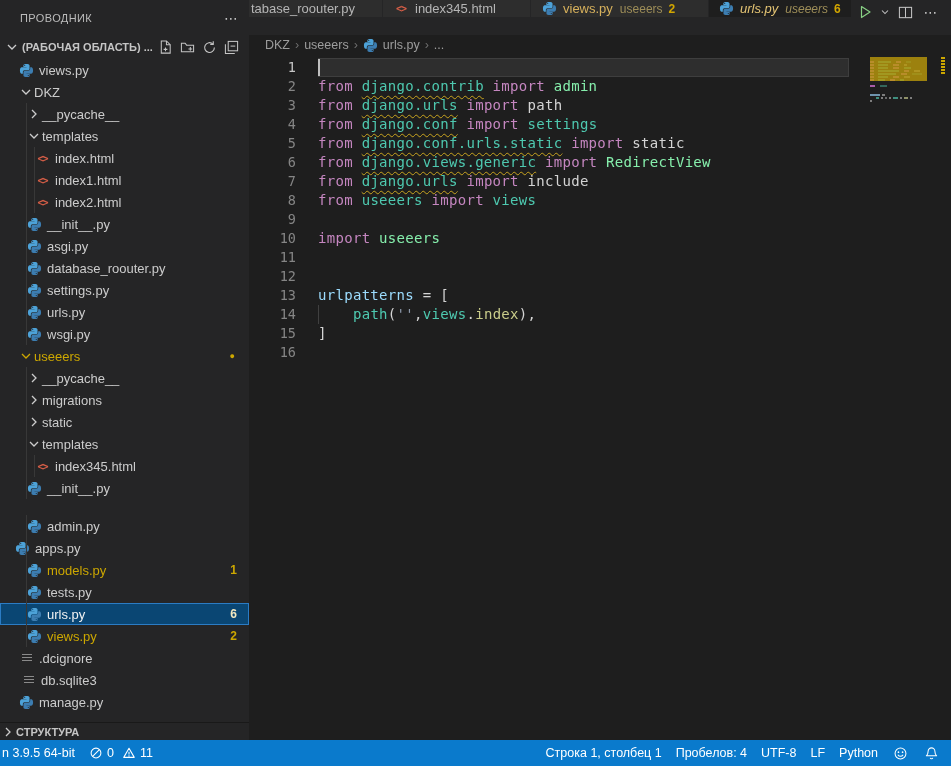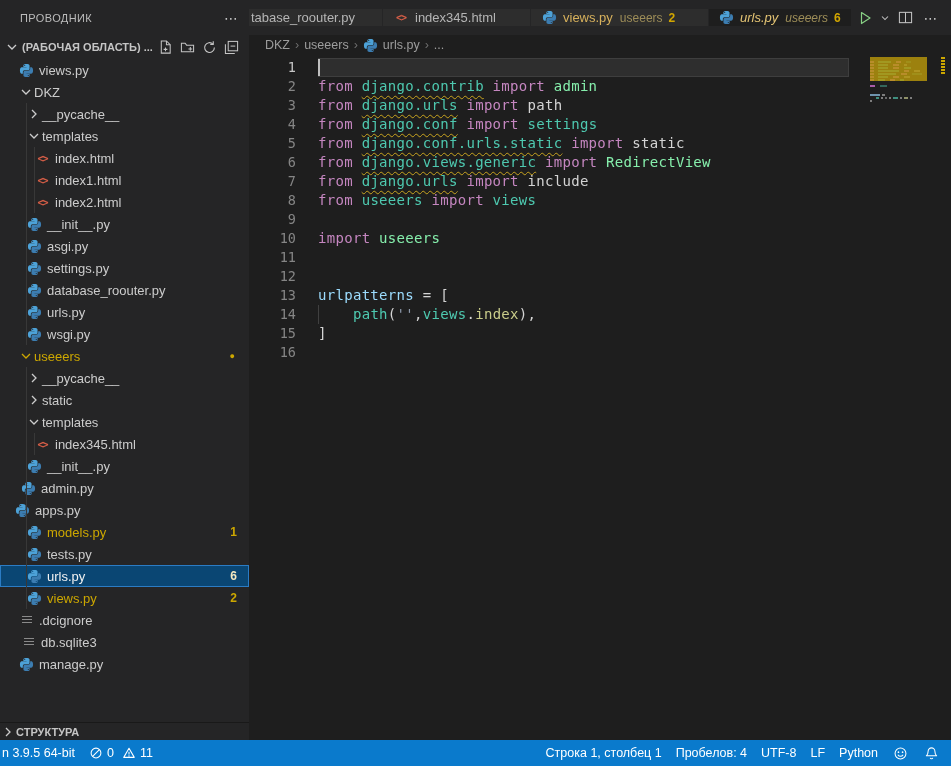--- a/index.html
+++ b/index.html
@@ -39,21 +39,21 @@
     border-top:1px solid #191919; display:flex; align-items:center; background:#252526;
     font-size:11px; font-weight:bold; color:#c5c5c5; }
 
   
   .html-ic { color:#d65e47; font-family:"DejaVu Sans Mono",monospace; font-size:10px; font-weight:bold; letter-spacing:-1px; }
   .plain-file { width:10px; height:12px; position:relative; }
   .plain-file i { position:absolute; left:0; right:0; height:1px; background:#8a8a8a; display:block; }
 
   
   #main { position:absolute; left:249px; top:0; right:0; height:740px; background:#1e1e1e; }
-  #tabbar { height:35px; background:#252526; display:flex; align-items:center; }
+  #tabbar { height:35px; background:#252526; display:flex; align-items:flex-start; }
   .tab { display:flex; align-items:center; background:#2d2d2d; border-right:1px solid #252526;
     padding:0 10px; font-size:13px; color:#b5b5b5; cursor:pointer; white-space:nowrap; overflow:hidden; }
   .tab .fic { margin-right:6px; display:inline-flex; width:16px; justify-content:center; }
   .tab.active { background:#1e1e1e; }
   .tab .nm.gold { color:#d7b15c; }
   .tab.active .nm, .tab.active .desc { font-style:italic; }
   .tab.active .nm { color:#e4c474; }
   .tab .desc { margin-left:7px; font-size:12px; color:#9d8d58; }
   .tab .num { margin-left:6px; font-size:12px; font-weight:bold; color:#d2a600; }
   .tab .close { margin-left:10px; color:#cfcfcf; font-size:15px; width:18px; text-align:center; border-radius:4px; }
@@ -238,32 +238,32 @@
           <span class="sp"></span>
         </div>
         <div class="trow" style="padding-left: 26px;">
           <span class="g" style="left:26px"></span>
           <span class="fic">
             <svg width="15" height="15" viewBox="0 0 32 32">
               <path fill="#4da2d8" d="M15.9 2c-7 0-6.6 3-6.6 3v3.3h6.8v1H6.5S2 8.7 2 16c0 7.2 3.9 6.9 3.9 6.9h2.3v-3.3s-.1-3.9 3.9-3.9h6.7s3.7.1 3.7-3.6V5.9S23.4 2 15.9 2zm-3.7 2.1a1.2 1.2 0 1 1 0 2.4 1.2 1.2 0 0 1 0-2.4z"></path>
               <path fill="#3c7db1" d="M16.1 30c7 0 6.6-3 6.6-3v-3.3h-6.8v-1h9.6S30 23.3 30 16c0-7.2-3.9-6.9-3.9-6.9h-2.3v3.3s.1 3.9-3.9 3.9h-6.7s-3.7-.1-3.7 3.6v6.2S8.6 30 16.1 30zm3.7-2.1a1.2 1.2 0 1 1 0-2.4 1.2 1.2 0 0 1 0 2.4z"></path>
             </svg>
           </span>
+          <span class="tl">database_roouter.py</span>
+          <span class="sp"></span>
+        </div>
+        <div class="trow" style="padding-left: 26px;">
+          <span class="g" style="left:26px"></span>
+          <span class="fic">
+            <svg width="15" height="15" viewBox="0 0 32 32">
+              <path fill="#4da2d8" d="M15.9 2c-7 0-6.6 3-6.6 3v3.3h6.8v1H6.5S2 8.7 2 16c0 7.2 3.9 6.9 3.9 6.9h2.3v-3.3s-.1-3.9 3.9-3.9h6.7s3.7.1 3.7-3.6V5.9S23.4 2 15.9 2zm-3.7 2.1a1.2 1.2 0 1 1 0 2.4 1.2 1.2 0 0 1 0-2.4z"></path>
+              <path fill="#3c7db1" d="M16.1 30c7 0 6.6-3 6.6-3v-3.3h-6.8v-1h9.6S30 23.3 30 16c0-7.2-3.9-6.9-3.9-6.9h-2.3v3.3s.1 3.9-3.9 3.9h-6.7s-3.7-.1-3.7 3.6v6.2S8.6 30 16.1 30zm3.7-2.1a1.2 1.2 0 1 1 0-2.4 1.2 1.2 0 0 1 0 2.4z"></path>
+            </svg>
+          </span>
           <span class="tl">settings.py</span>
-          <span class="sp"></span>
-        </div>
-        <div class="trow" style="padding-left: 26px;">
-          <span class="g" style="left:26px"></span>
-          <span class="fic">
-            <svg width="15" height="15" viewBox="0 0 32 32">
-              <path fill="#4da2d8" d="M15.9 2c-7 0-6.6 3-6.6 3v3.3h6.8v1H6.5S2 8.7 2 16c0 7.2 3.9 6.9 3.9 6.9h2.3v-3.3s-.1-3.9 3.9-3.9h6.7s3.7.1 3.7-3.6V5.9S23.4 2 15.9 2zm-3.7 2.1a1.2 1.2 0 1 1 0 2.4 1.2 1.2 0 0 1 0-2.4z"></path>
-              <path fill="#3c7db1" d="M16.1 30c7 0 6.6-3 6.6-3v-3.3h-6.8v-1h9.6S30 23.3 30 16c0-7.2-3.9-6.9-3.9-6.9h-2.3v3.3s.1 3.9-3.9 3.9h-6.7s-3.7-.1-3.7 3.6v6.2S8.6 30 16.1 30zm3.7-2.1a1.2 1.2 0 1 1 0-2.4 1.2 1.2 0 0 1 0 2.4z"></path>
-            </svg>
-          </span>
-          <span class="tl">database_roouter.py</span>
           <span class="sp"></span>
         </div>
         <div class="trow" style="padding-left: 26px;">
           <span class="g" style="left:26px"></span>
           <span class="fic">
             <svg width="15" height="15" viewBox="0 0 32 32">
               <path fill="#4da2d8" d="M15.9 2c-7 0-6.6 3-6.6 3v3.3h6.8v1H6.5S2 8.7 2 16c0 7.2 3.9 6.9 3.9 6.9h2.3v-3.3s-.1-3.9 3.9-3.9h6.7s3.7.1 3.7-3.6V5.9S23.4 2 15.9 2zm-3.7 2.1a1.2 1.2 0 1 1 0 2.4 1.2 1.2 0 0 1 0-2.4z"></path>
               <path fill="#3c7db1" d="M16.1 30c7 0 6.6-3 6.6-3v-3.3h-6.8v-1h9.6S30 23.3 30 16c0-7.2-3.9-6.9-3.9-6.9h-2.3v3.3s.1 3.9-3.9 3.9h-6.7s-3.7-.1-3.7 3.6v6.2S8.6 30 16.1 30zm3.7-2.1a1.2 1.2 0 1 1 0-2.4 1.2 1.2 0 0 1 0 2.4z"></path>
             </svg>
           </span>
@@ -301,20 +301,30 @@
           <span class="tl">__pycache__</span>
           <span class="sp"></span>
         </div>
         <div class="trow" style="padding-left: 26px;">
           <span class="g" style="left:26px"></span>
           <span class="chev-svg ">
             <svg width="16" height="16" viewBox="0 0 16 16">
               <path d="M6 4l4 4-4 4" fill="none" stroke="#cccccc" stroke-width="1.3"></path>
             </svg>
           </span>
+          <span class="tl">migrations</span>
+          <span class="sp"></span>
+        </div>
+        <div class="trow" style="padding-left: 26px;">
+          <span class="g" style="left:26px"></span>
+          <span class="chev-svg ">
+            <svg width="16" height="16" viewBox="0 0 16 16">
+              <path d="M6 4l4 4-4 4" fill="none" stroke="#cccccc" stroke-width="1.3"></path>
+            </svg>
+          </span>
           <span class="tl">static</span>
           <span class="sp"></span>
         </div>
         <div class="trow" style="padding-left: 26px;">
           <span class="g" style="left:26px"></span>
           <span class="chev-svg open">
             <svg width="16" height="16" viewBox="0 0 16 16">
               <path d="M6 4l4 4-4 4" fill="none" stroke="#cccccc" stroke-width="1.3"></path>
             </svg>
           </span>
@@ -334,21 +344,21 @@
           <span class="g" style="left:26px"></span>
           <span class="fic">
             <svg width="15" height="15" viewBox="0 0 32 32">
               <path fill="#4da2d8" d="M15.9 2c-7 0-6.6 3-6.6 3v3.3h6.8v1H6.5S2 8.7 2 16c0 7.2 3.9 6.9 3.9 6.9h2.3v-3.3s-.1-3.9 3.9-3.9h6.7s3.7.1 3.7-3.6V5.9S23.4 2 15.9 2zm-3.7 2.1a1.2 1.2 0 1 1 0 2.4 1.2 1.2 0 0 1 0-2.4z"></path>
               <path fill="#3c7db1" d="M16.1 30c7 0 6.6-3 6.6-3v-3.3h-6.8v-1h9.6S30 23.3 30 16c0-7.2-3.9-6.9-3.9-6.9h-2.3v3.3s.1 3.9-3.9 3.9h-6.7s-3.7-.1-3.7 3.6v6.2S8.6 30 16.1 30zm3.7-2.1a1.2 1.2 0 1 1 0-2.4 1.2 1.2 0 0 1 0 2.4z"></path>
             </svg>
           </span>
           <span class="tl">__init__.py</span>
           <span class="sp"></span>
         </div>
-        <div class="trow" style="padding-left: 20px;">
+        <div class="trow" style="padding-left: 26px; margin-top: 16px;">
           <span class="g" style="left:26px"></span>
           <span class="fic">
             <svg width="15" height="15" viewBox="0 0 32 32">
               <path fill="#4da2d8" d="M15.9 2c-7 0-6.6 3-6.6 3v3.3h6.8v1H6.5S2 8.7 2 16c0 7.2 3.9 6.9 3.9 6.9h2.3v-3.3s-.1-3.9 3.9-3.9h6.7s3.7.1 3.7-3.6V5.9S23.4 2 15.9 2zm-3.7 2.1a1.2 1.2 0 1 1 0 2.4 1.2 1.2 0 0 1 0-2.4z"></path>
               <path fill="#3c7db1" d="M16.1 30c7 0 6.6-3 6.6-3v-3.3h-6.8v-1h9.6S30 23.3 30 16c0-7.2-3.9-6.9-3.9-6.9h-2.3v3.3s.1 3.9-3.9 3.9h-6.7s-3.7-.1-3.7 3.6v6.2S8.6 30 16.1 30zm3.7-2.1a1.2 1.2 0 1 1 0-2.4 1.2 1.2 0 0 1 0 2.4z"></path>
             </svg>
           </span>
           <span class="tl">admin.py</span>
           <span class="sp"></span>
         </div>

